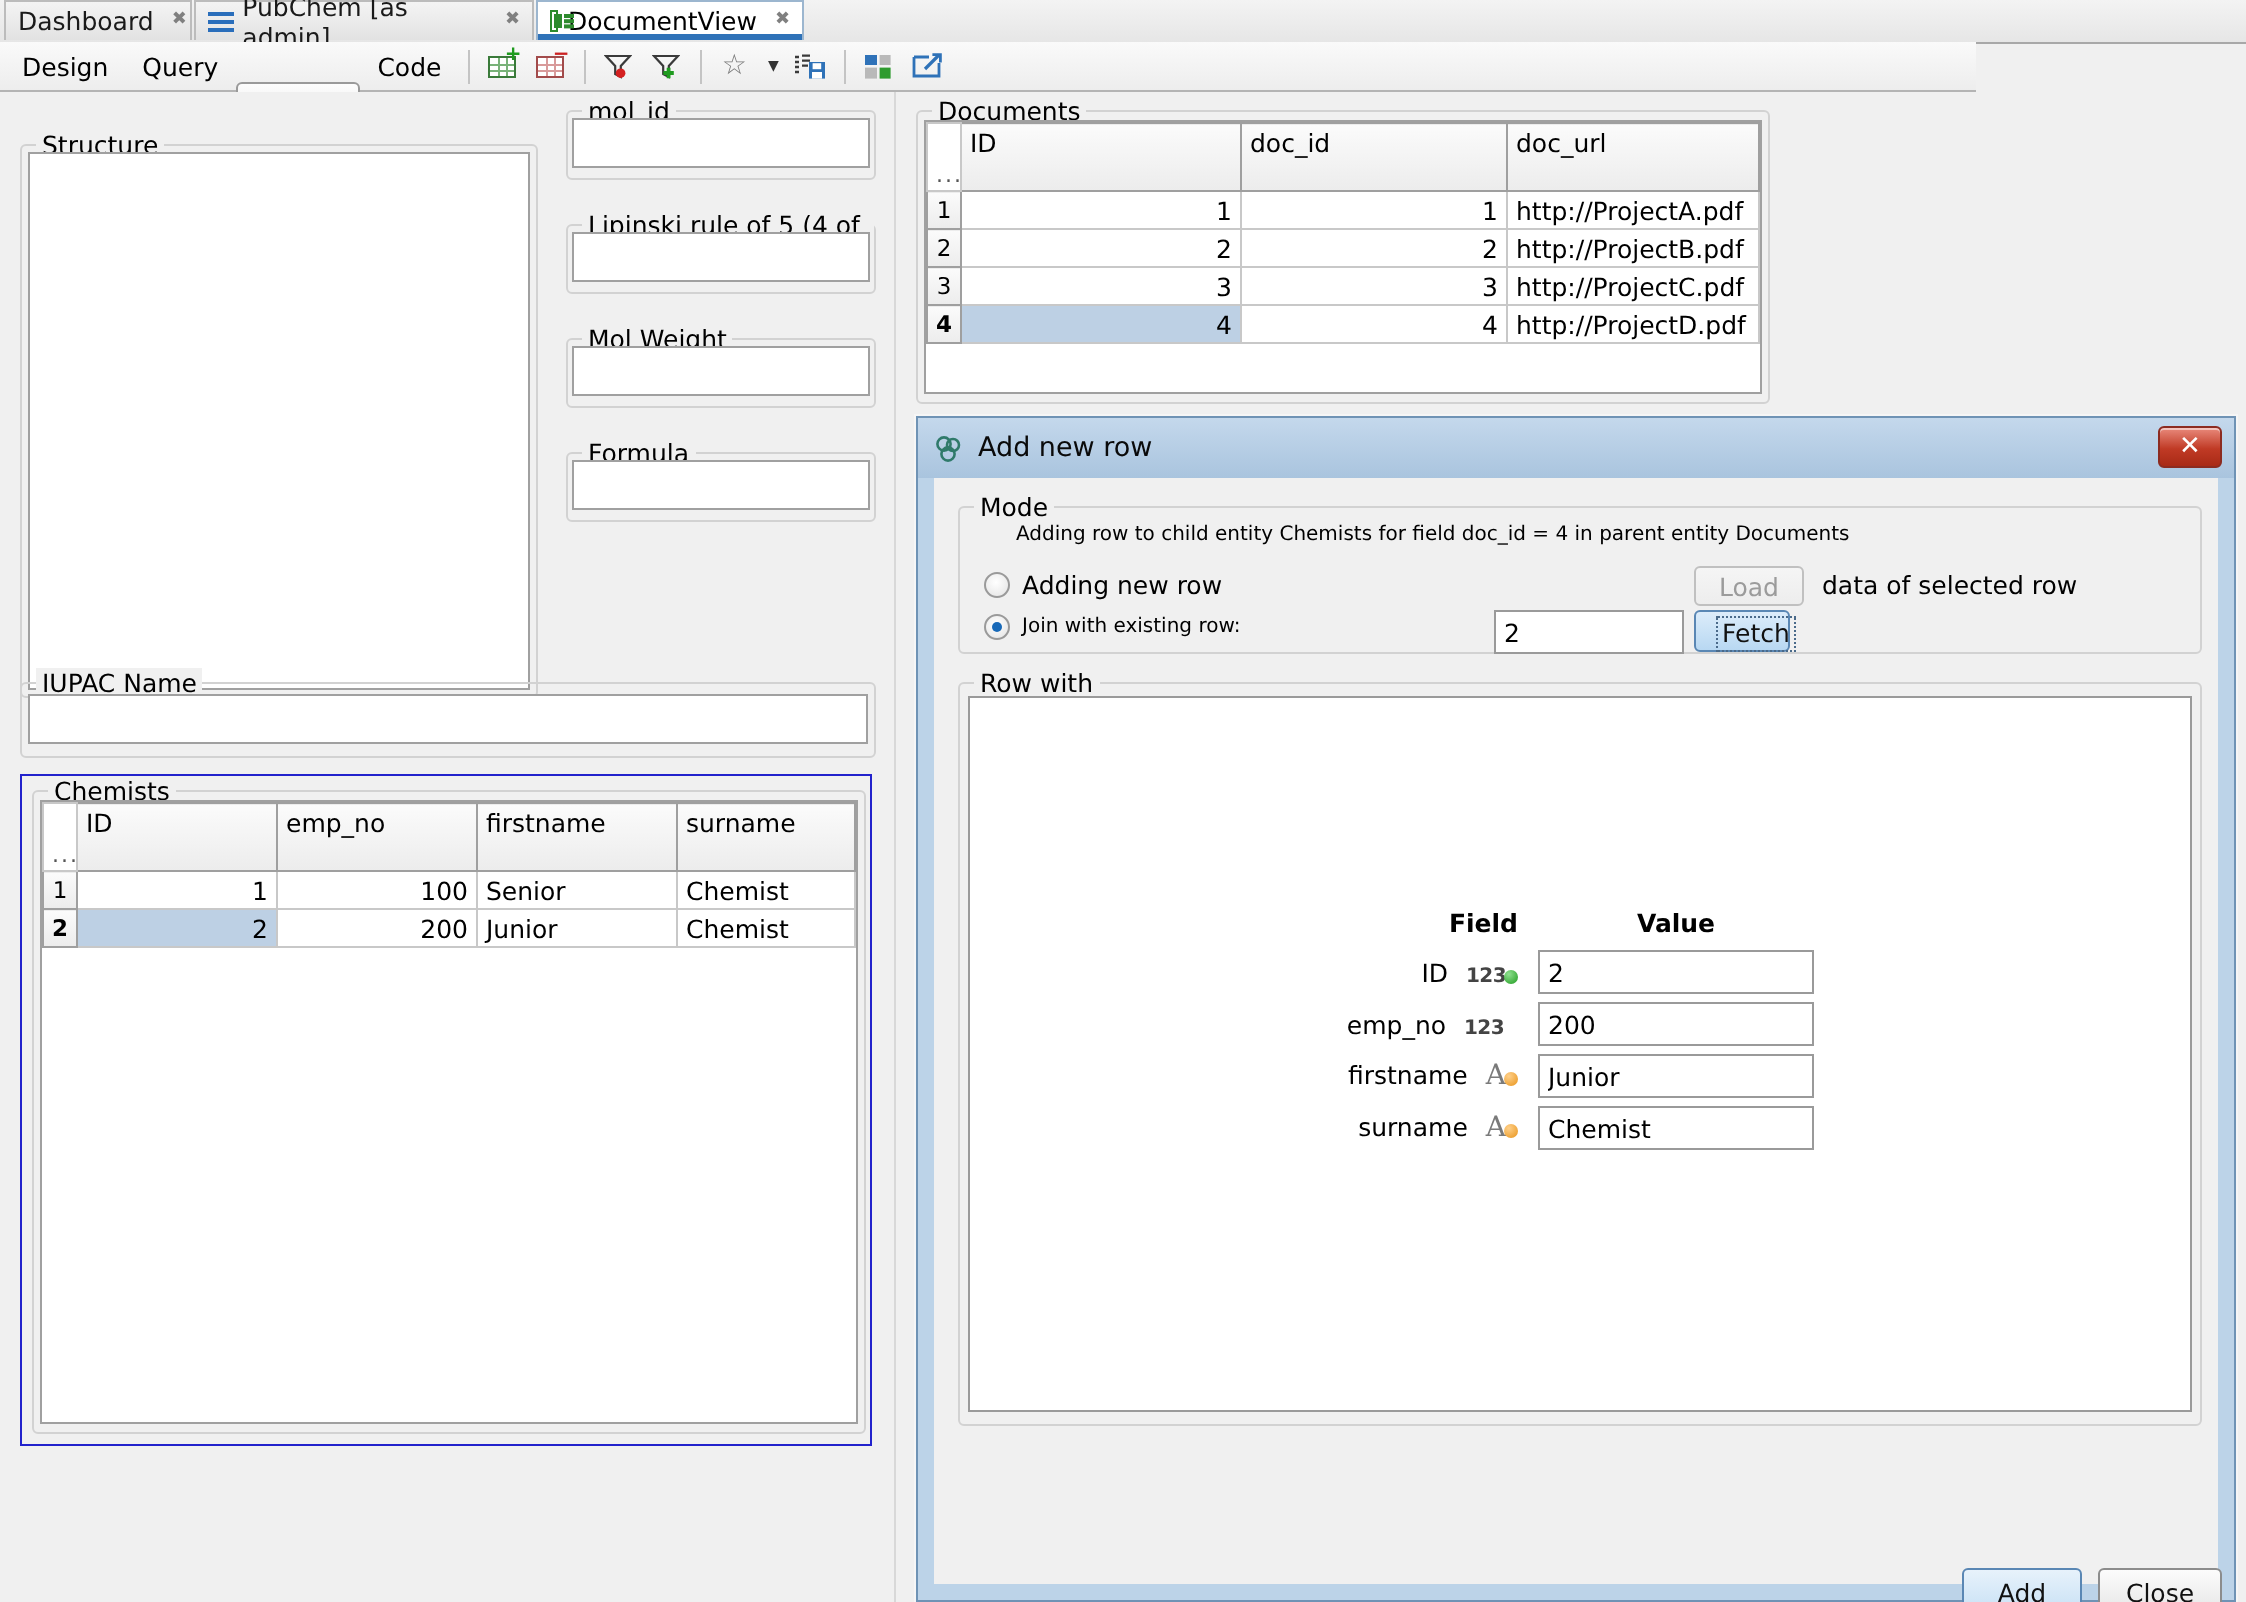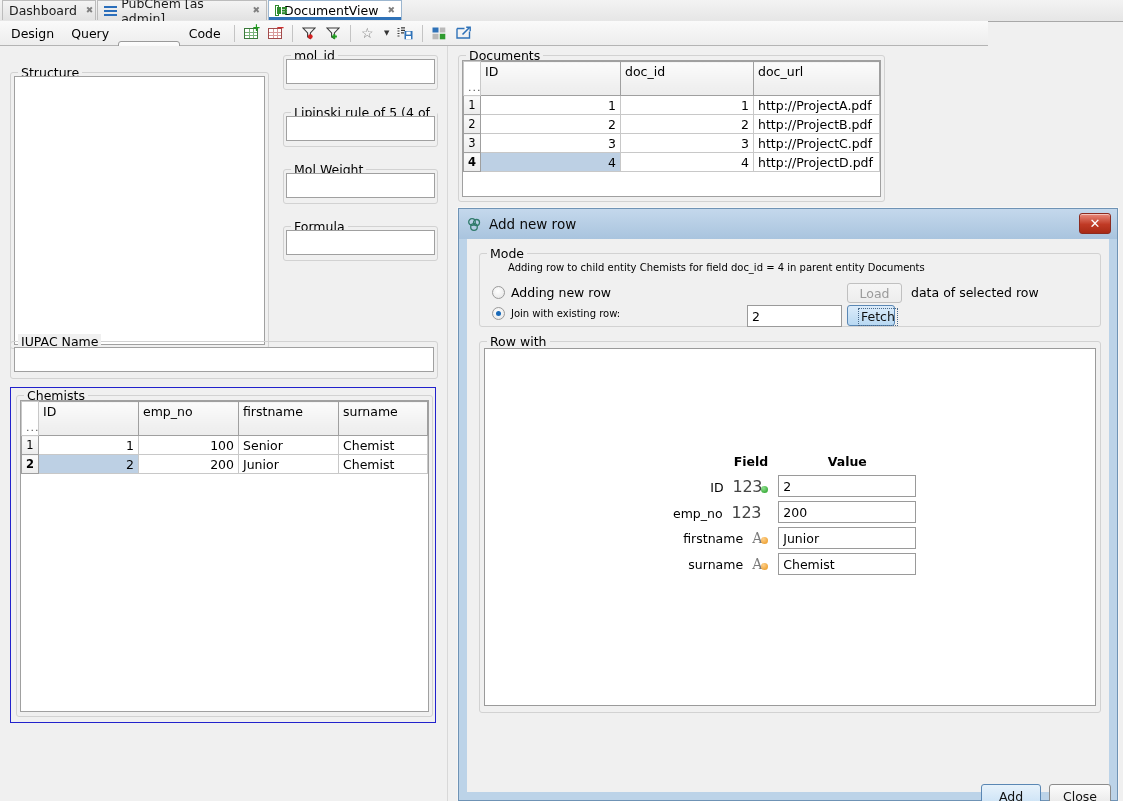--- a/index.html
+++ b/index.html
@@ -105,21 +105,21 @@
   .btn.focus{background:linear-gradient(#dcecfa,#b8d8f2);border:1px solid #5a87b4;}
   .btn.focus .inner{border:1px dotted #4a6a8a;padding:0 2px;display:inline-block;}
   .btn.primary{border:1px solid #5a87b4;background:linear-gradient(#e7f2fb,#c7e0f5);}
 
   .txtin{background:#fff;border:1px solid #9a9a9a;box-sizing:border-box;height:22px;
      font-size:12.5px;padding:2px 4px;color:#000;font-family:"DejaVu Sans","Liberation Sans",sans-serif;}
 
   .rowdata-inner{position:absolute;background:#fff;border:1px solid #9a9a9a;box-sizing:border-box;}
   .fvhdr{font-weight:bold;font-size:12.5px;}
   .fname{font-size:12.5px;text-align:right;}
-  .tico{font-size:16px;font-weight:normal;color:#444;letter-spacing:-.3px;}
+  .tico{font-size:10px;font-weight:bold;color:#444;letter-spacing:-.3px;}
   .tico-a{font-size:14px;color:#7a7a7a;font-family:"DejaVu Serif","Liberation Serif",serif;}
   .dot{display:inline-block;width:7px;height:7px;border-radius:50%;vertical-align:baseline;position:relative;top:1px;margin-left:-1px;}
   .dot.green{background:radial-gradient(circle at 35% 30%,#8fe08f,#1f9b1f);}
   .dot.orange{background:radial-gradient(circle at 35% 30%,#ffd08a,#e8941a);}
 </style>
 </head>
 <body>
 
 <div class="app">
 

